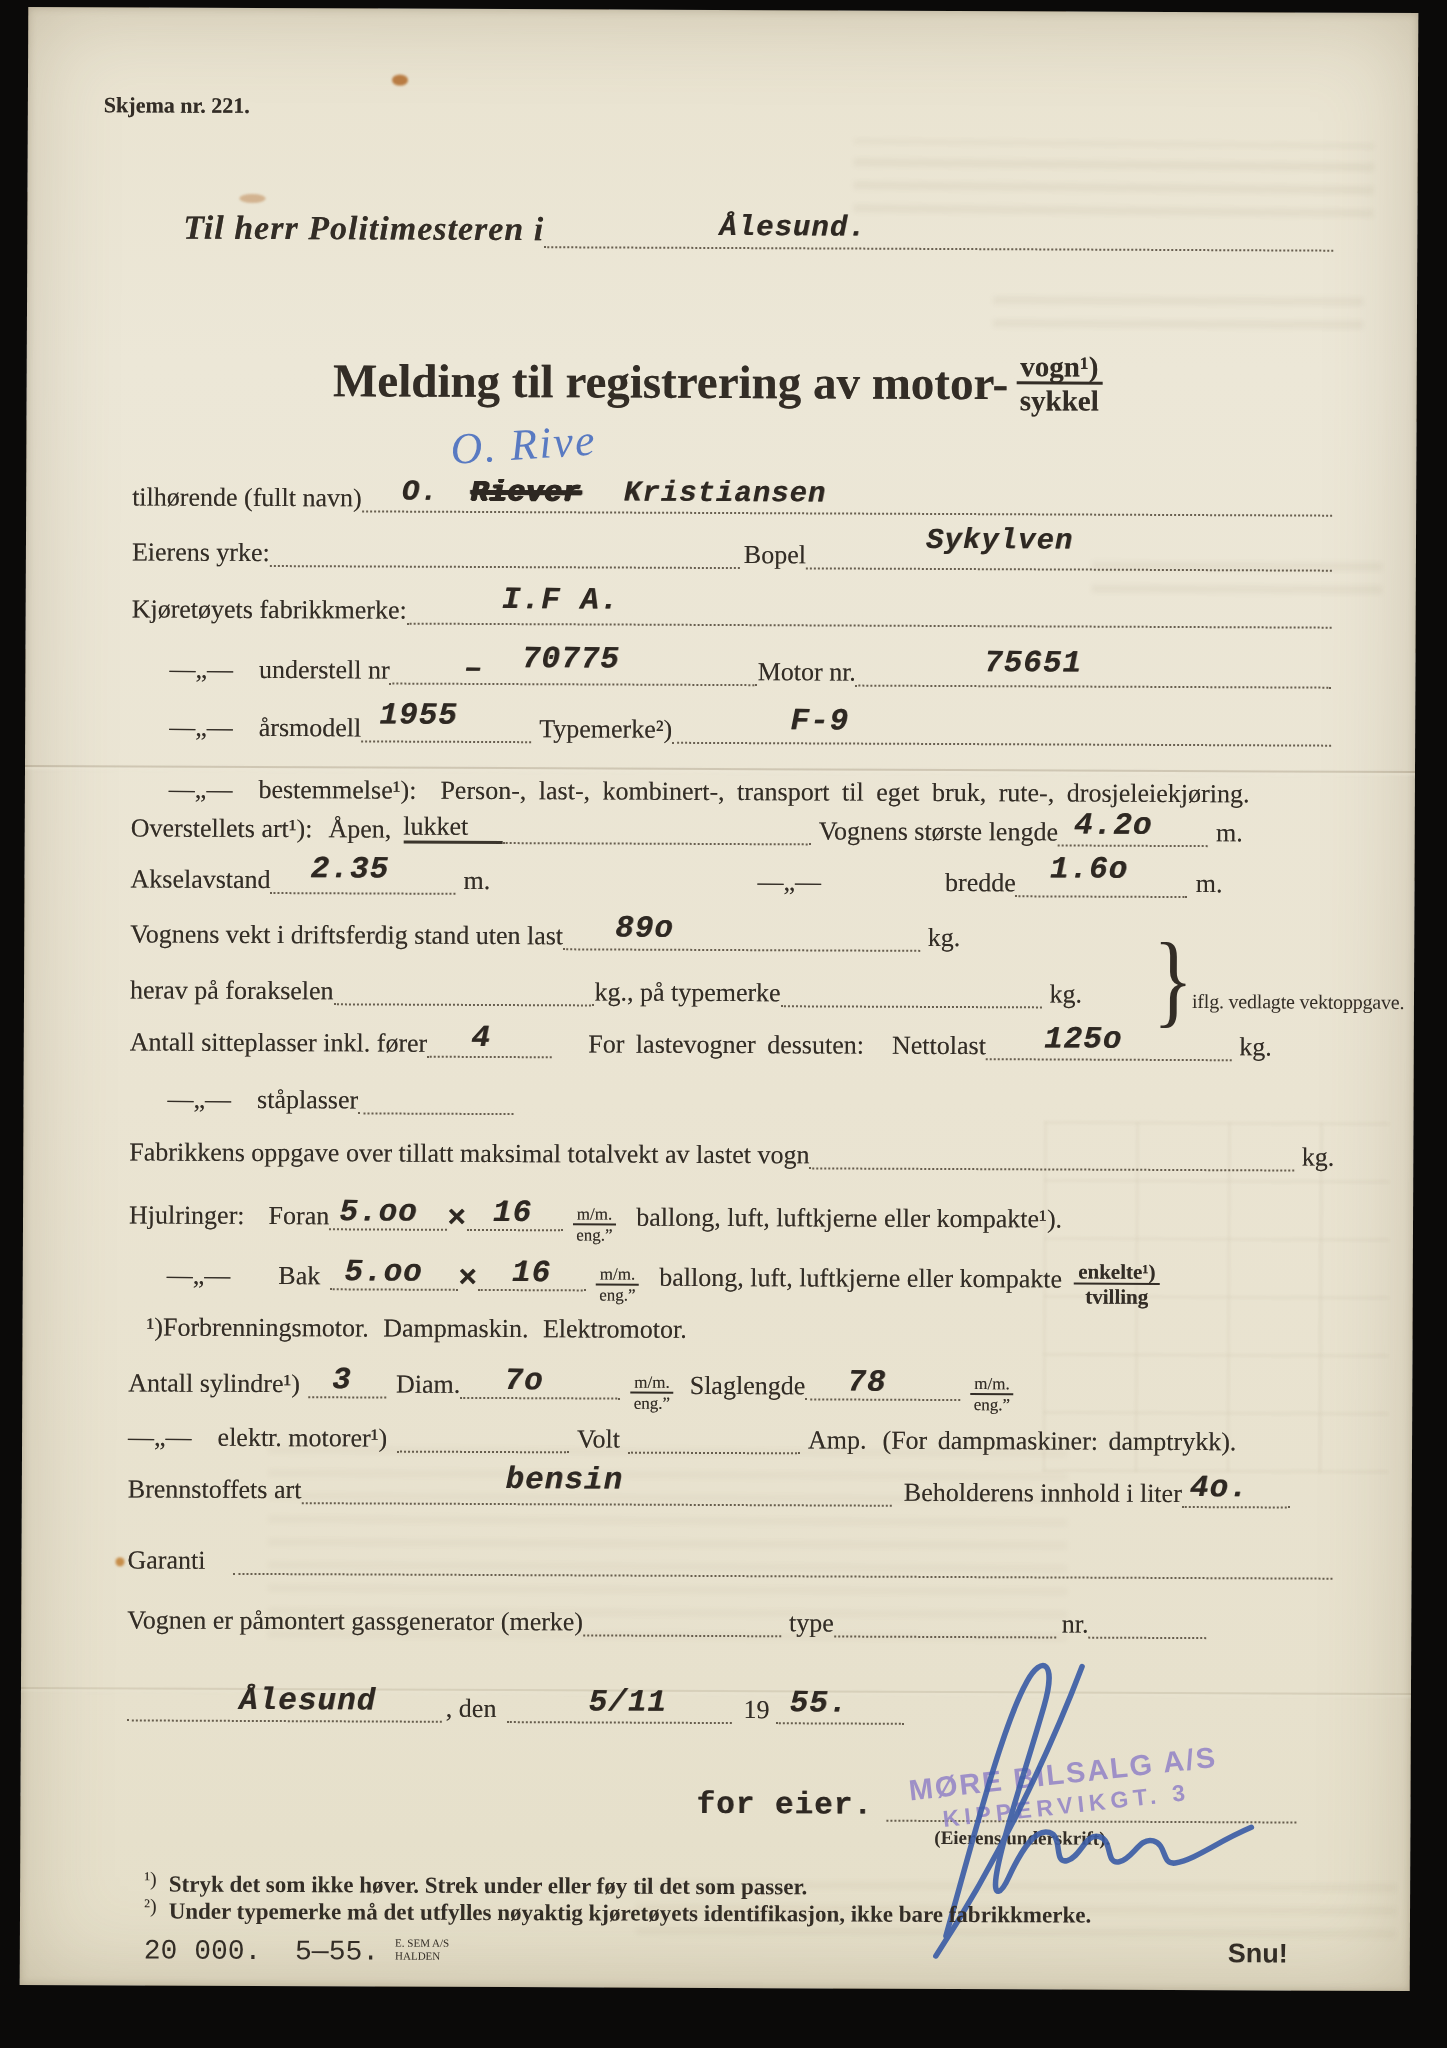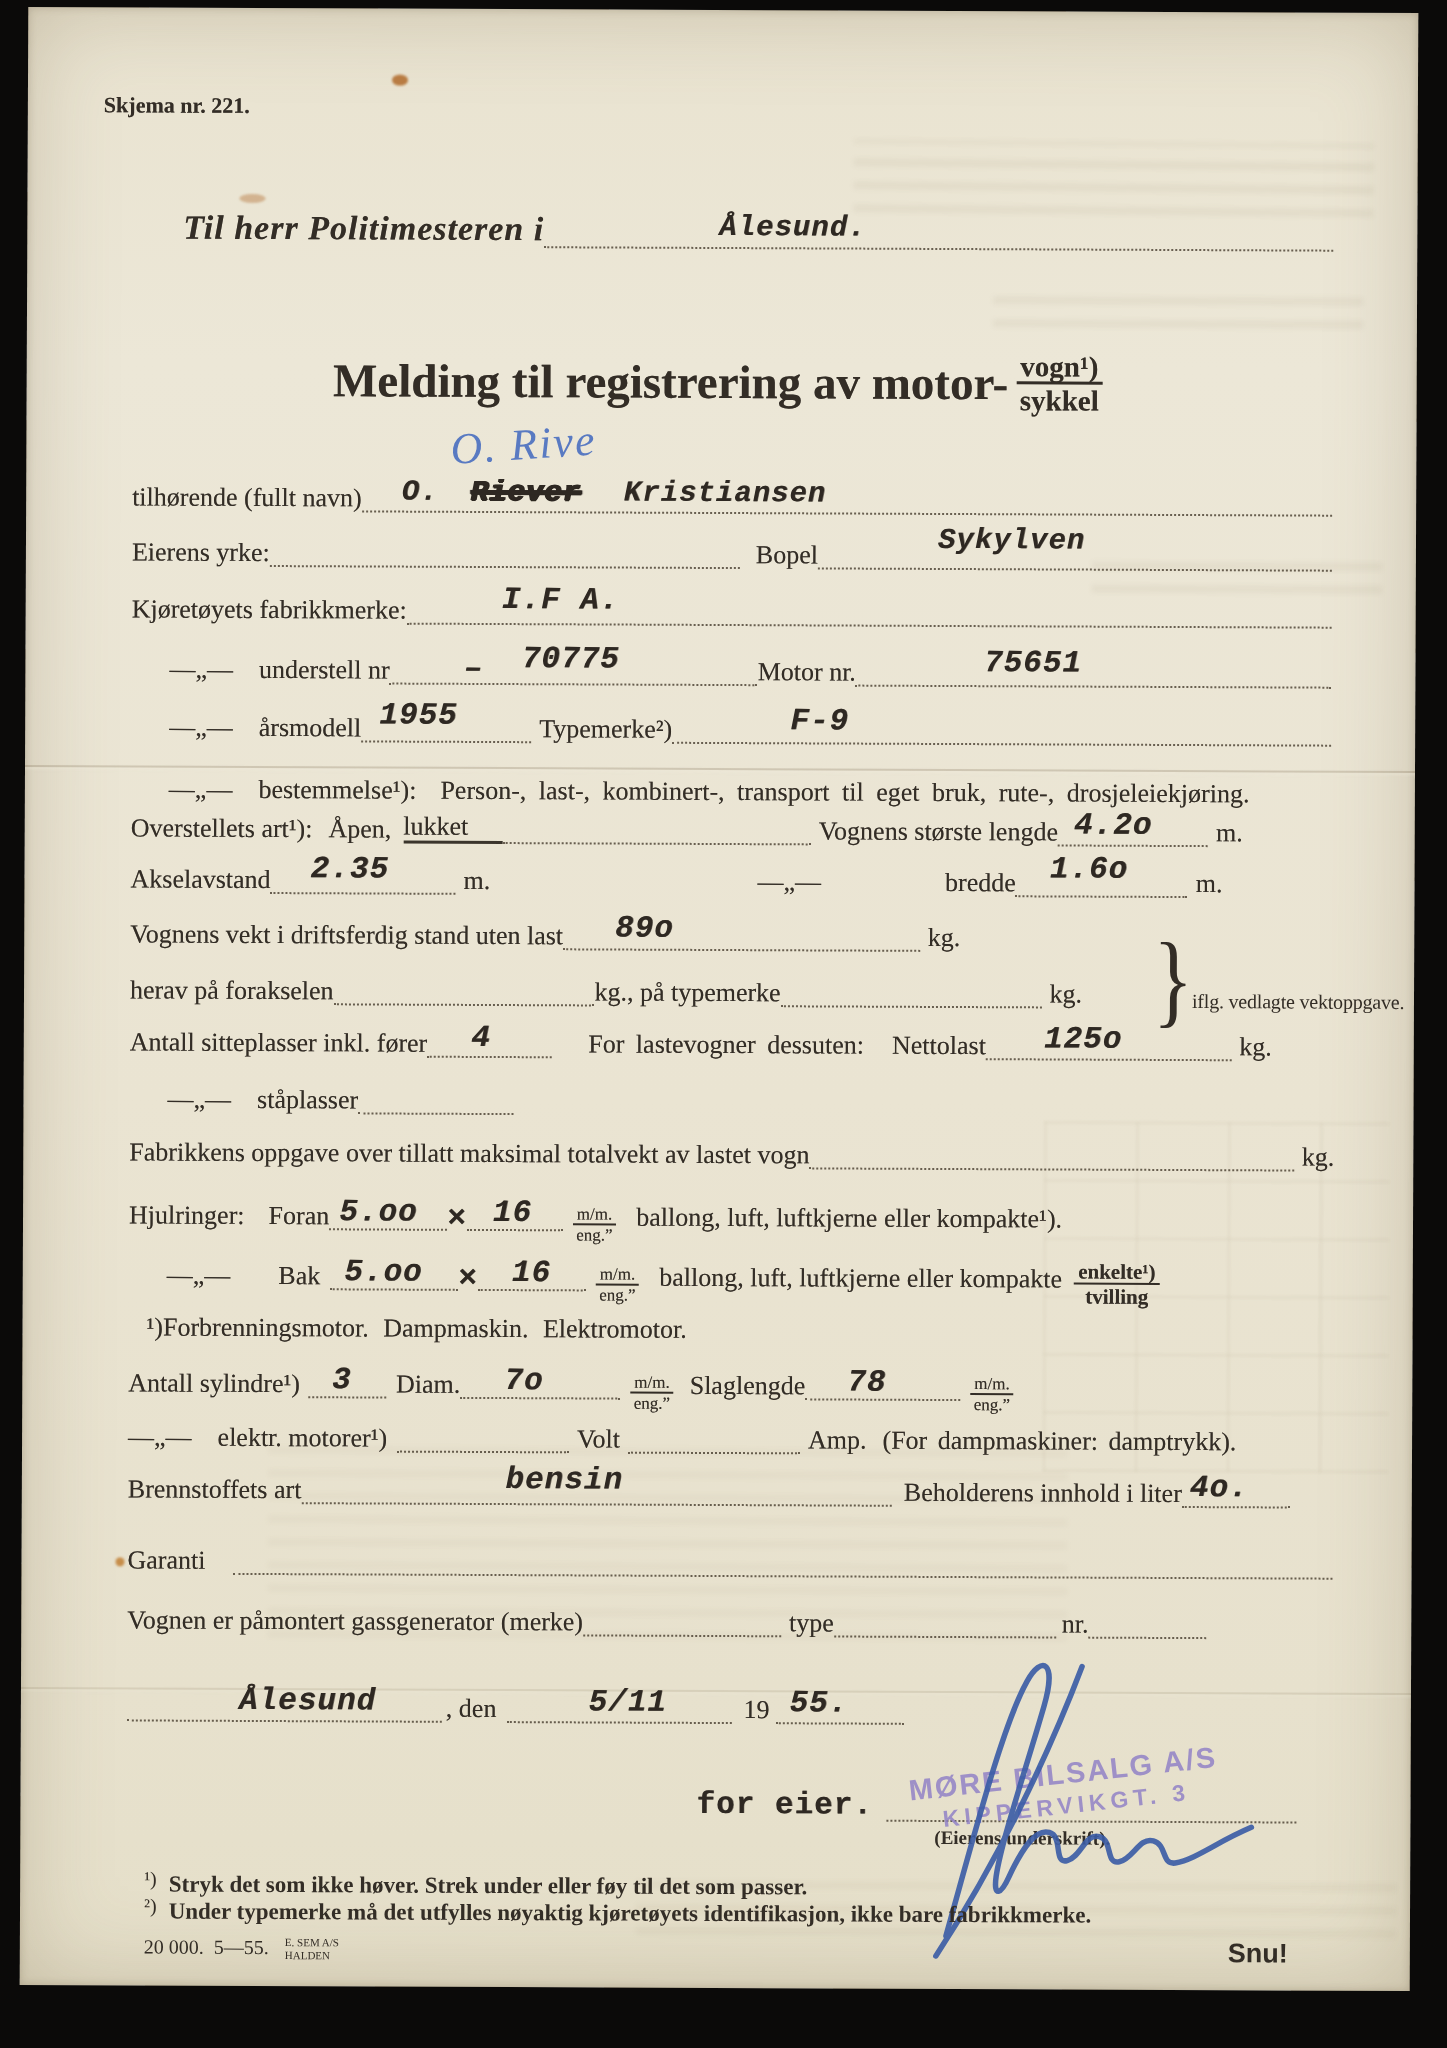--- a/index.html
+++ b/index.html
@@ -98,21 +98,21 @@
         <span>O.</span>
         <span class="struck" style="margin:0 14px">Riever</span>
         <span style="margin-left:10px">Kristiansen</span>
       </i>
     </span>
   </div>
 
   <div class="row" style="left:130px;top:541px;width:1200px;">
     <span class="lbl">Eierens yrke:</span>
     <span class="fill" style="flex:0 0 470px"></span>
-    <span class="lbl" style="margin-left:16px">Bopel</span>
+    <span class="lbl" style="margin-left:4px">Bopel</span>
     <span class="fill">
       <i class="tv" style="left:120px;bottom:12px">Sykylven</i>
     </span>
   </div>
 
   <div class="row" style="left:130px;top:598px;width:1200px;">
     <span class="lbl">Kjøretøyets fabrikkmerke:</span>
     <span class="fill">
       <i class="tv big" style="left:95px;bottom:7px">I.F A.</i>
     </span>
@@ -354,21 +354,21 @@
   <div class="fnote" style="left:148px;top:1874px;">
     <span class="mk">¹)</span>
     <span style="font-weight:bold;font-size:23px">Stryk det som ikke høver. Strek under eller føy til det som passer.</span>
   </div>
   <div class="fnote" style="left:148px;top:1901px;">
     <span class="mk">²)</span>
     <span style="font-weight:bold;font-size:23px">Under typemerke må det utfylles nøyaktig kjøretøyets identifikasjon, ikke bare fabrikkmerke.</span>
   </div>
 
   <div style="position:absolute;left:148px;top:1938px;display:flex;align-items:flex-start;">
-    <span style="font-size:20px;white-space:pre;">20 000.  5—55.</span>
+    <span style="font-size:28px;white-space:pre;font-family:Liberation Mono, monospace;">20 000.  5—55.</span>
     <span style="margin-left:16px;font-size:11px;line-height:1.15;text-align:left;">
       <span style="display:block">E. SEM A/S</span>
       <span style="display:block">HALDEN</span>
     </span>
   </div>
 
   <div style="position:absolute;left:1232px;top:1936px;font-family:var(--sans);font-weight:bold;font-size:27px;">Snu!</div>
 
  </div>
 </div>

